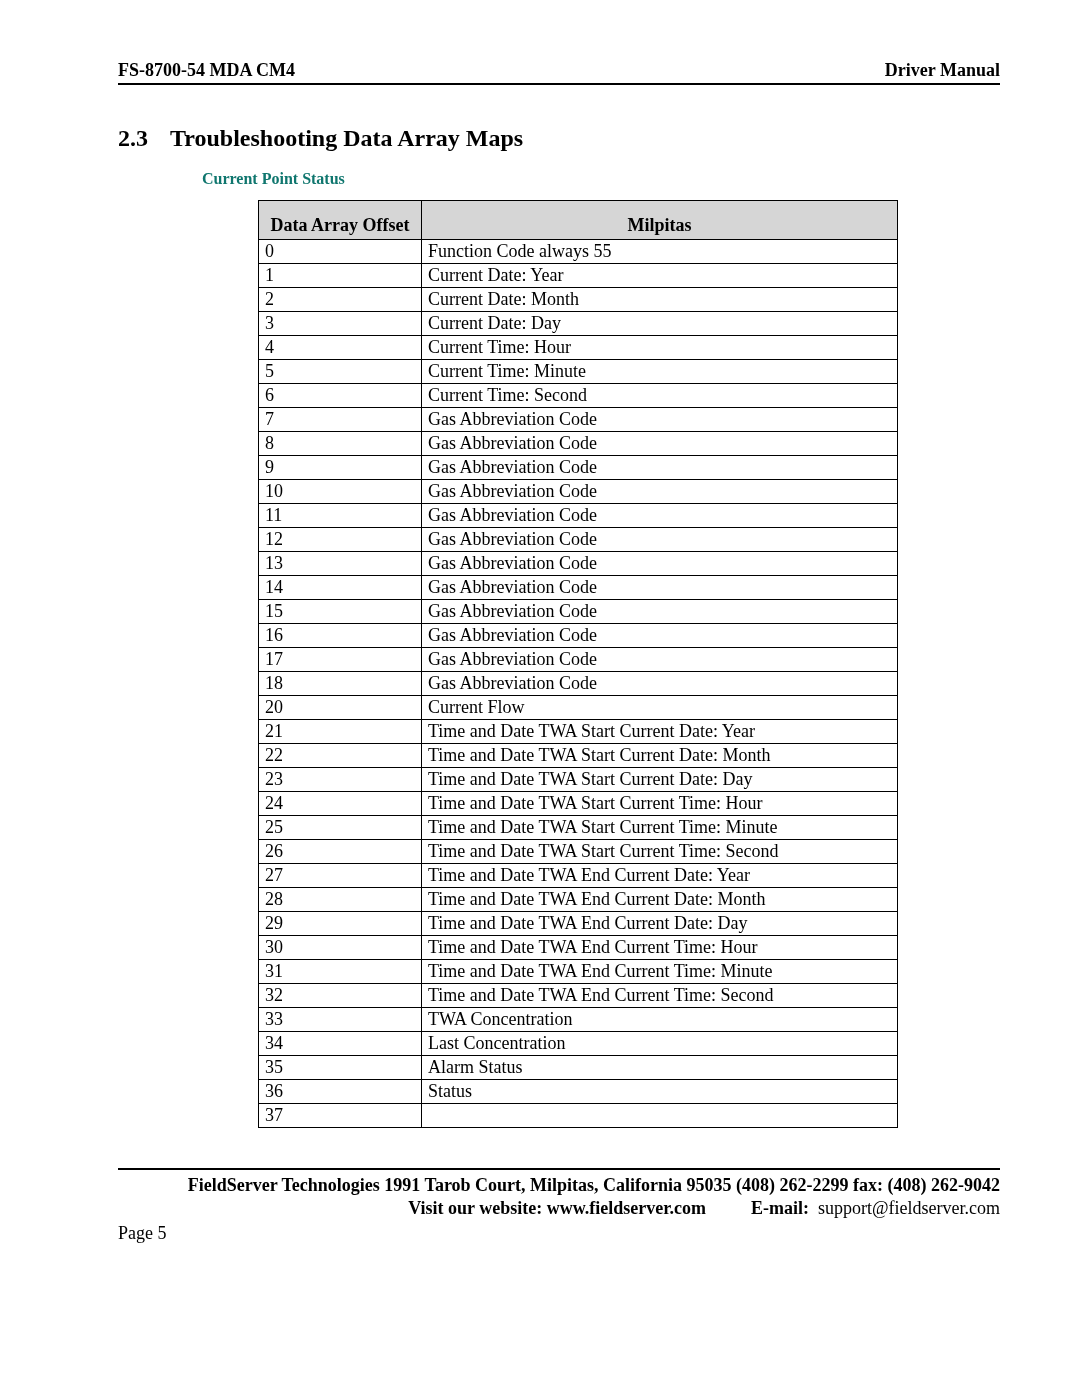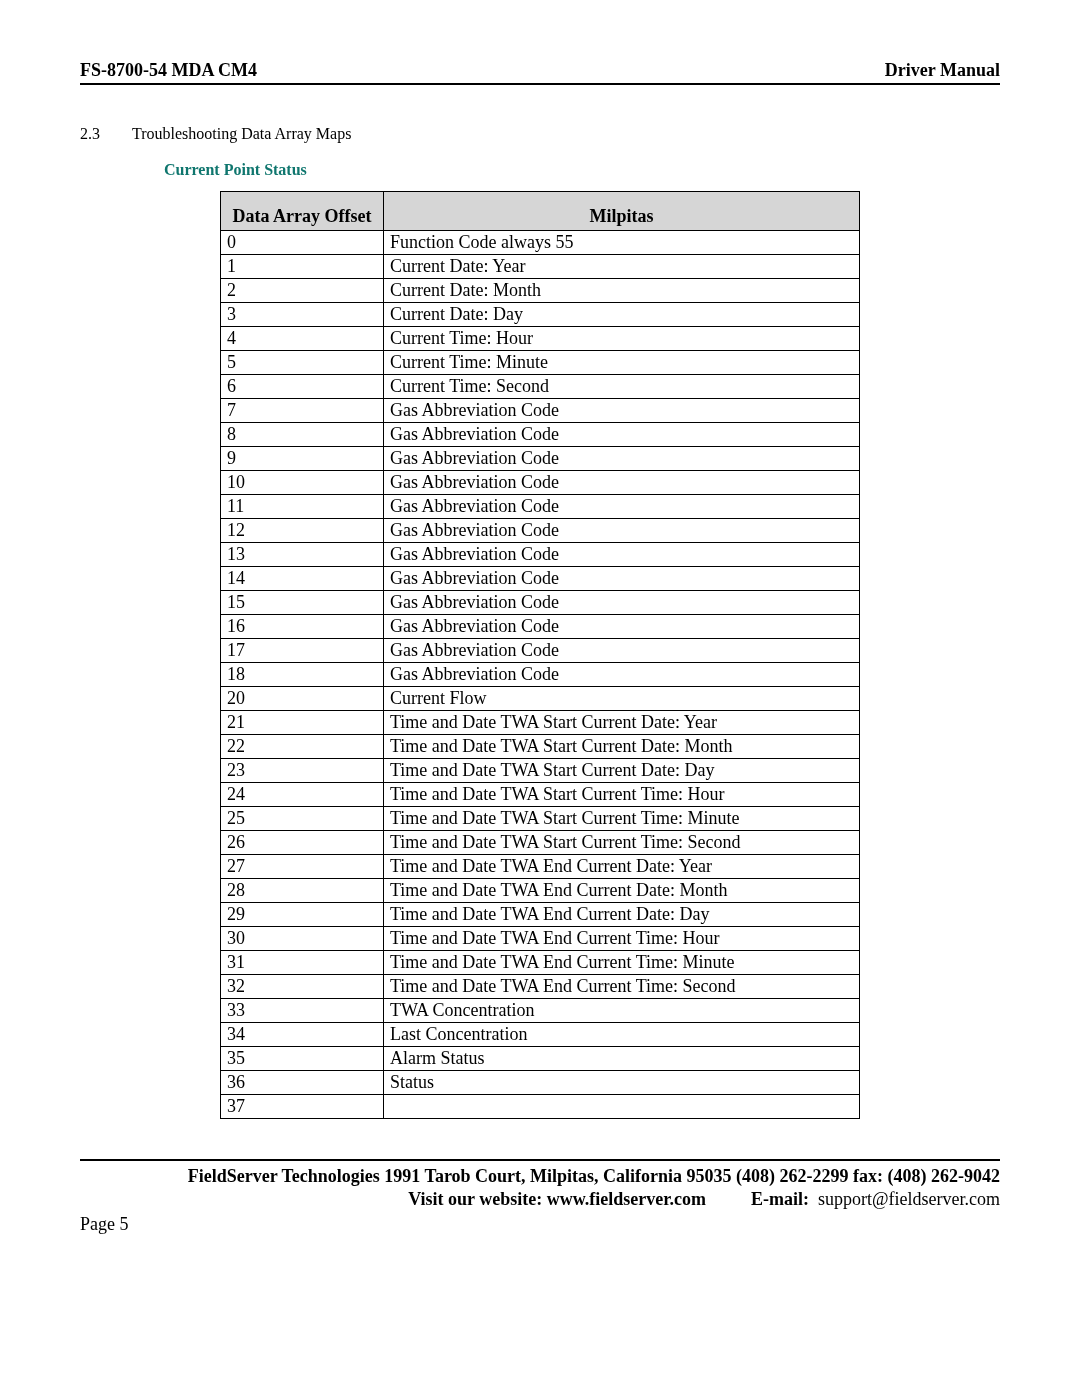--- a/index.html
+++ b/index.html
@@ -7,35 +7,36 @@
     font-size: 18px;
     color: #000;
     background: #fff;
     margin: 0;
     padding: 0;
     width: 1080px;
   }
   .page {
     padding: 60px 80px 30px 80px;
     box-sizing: border-box;
+    margin-left: 38px;
   }
   .header-row {
     display: flex;
     justify-content: space-between;
     font-weight: bold;
     font-size: 18px;
     border-bottom: 2px solid #000;
     padding-bottom: 2px;
     margin-bottom: 40px;
   }
   .section-number-row {
     display: flex;
     align-items: center;
-    font-weight: normal;
-    font-size: 16px;
+    font-weight: bold;
+    font-size: 24px;
     margin-bottom: 18px;
   }
   .section-num { width: 52px; }
   .subtitle {
     font-weight: bold;
     color: #0f766e;
     margin-left: 84px;
     margin-bottom: 12px;
     font-size: 16px;
   }

